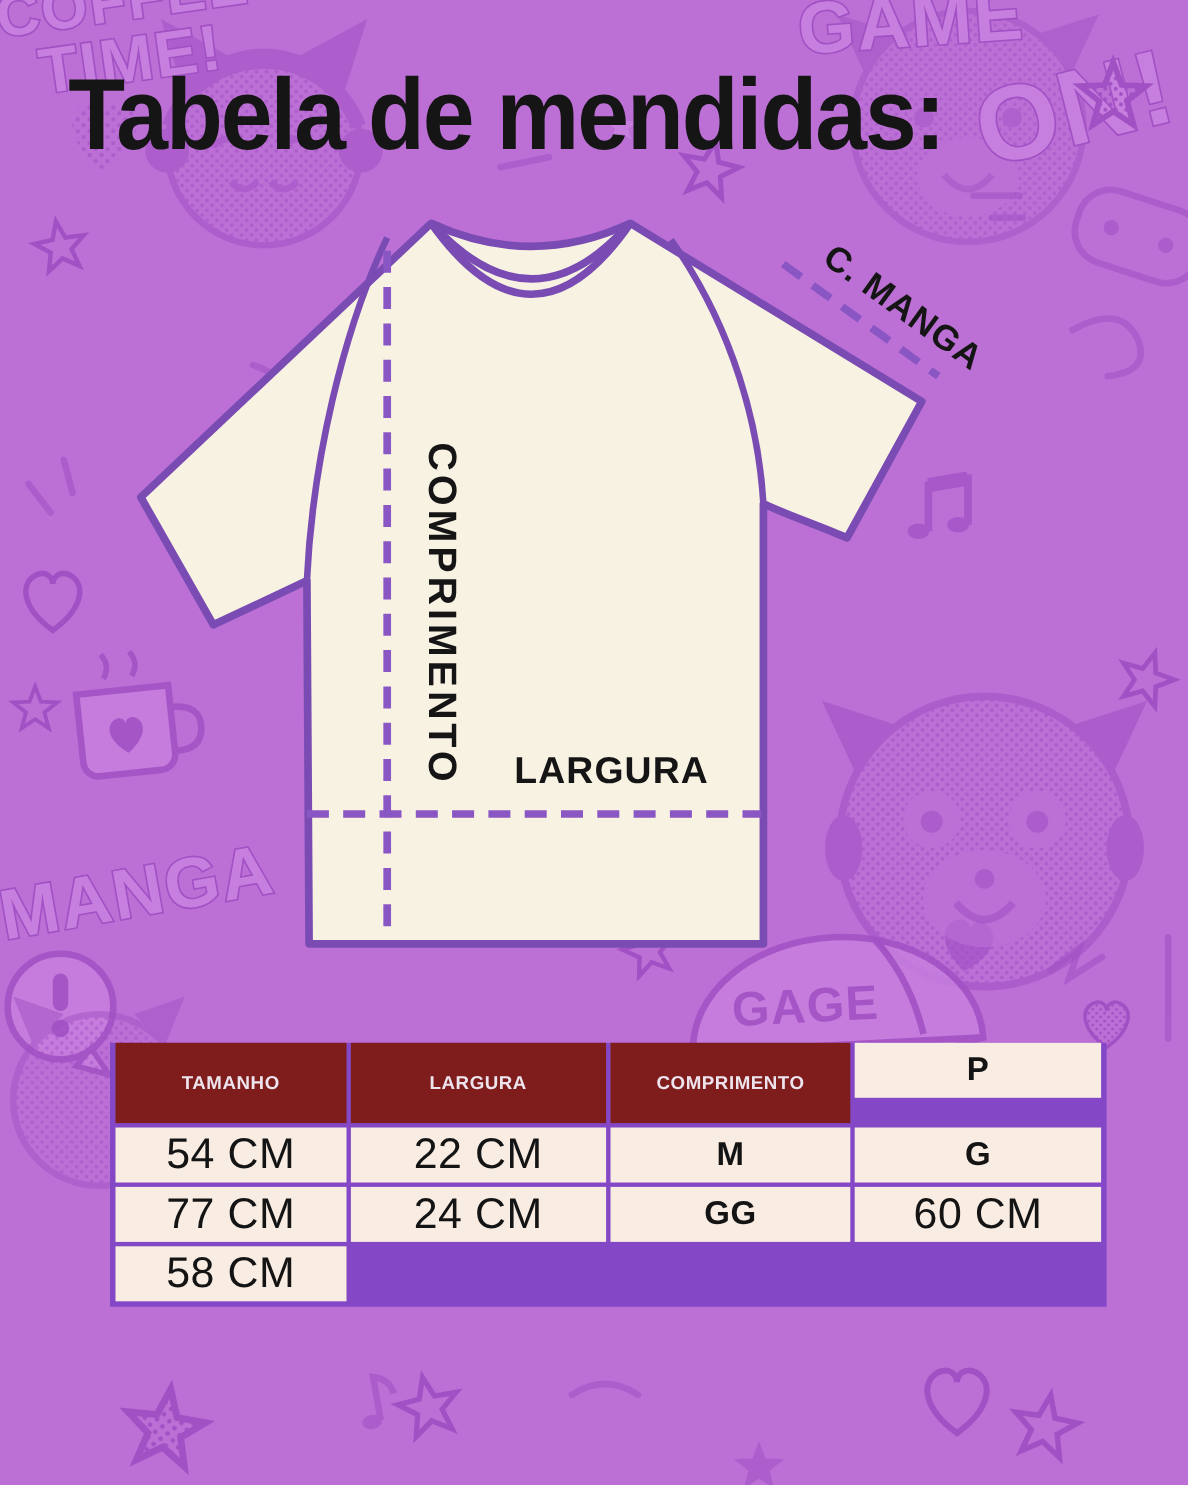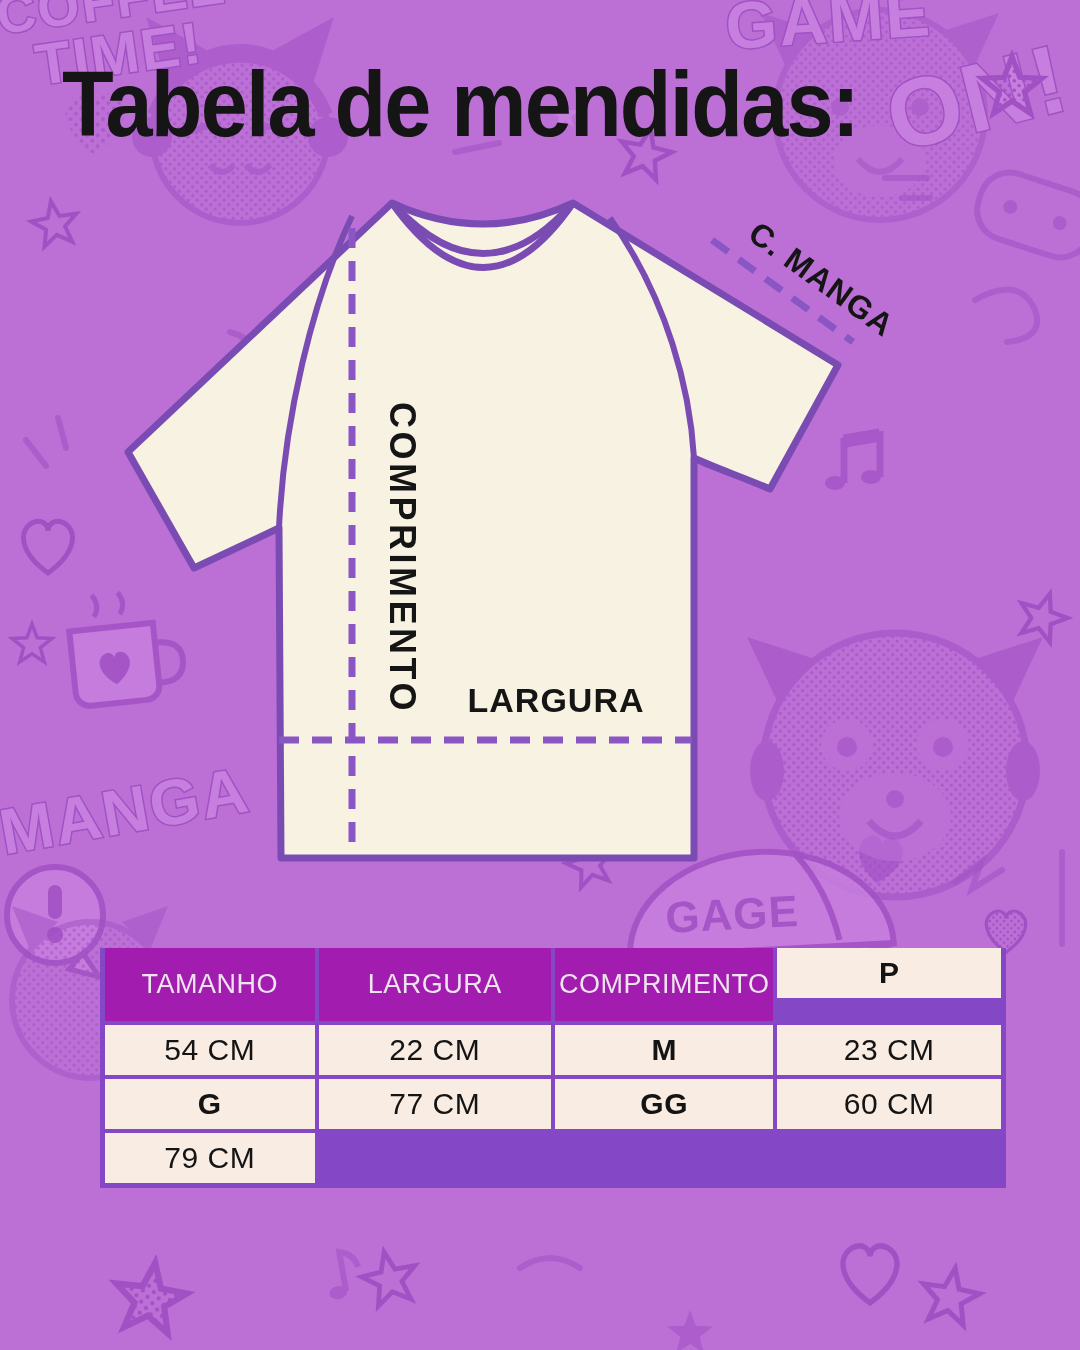--- a/index.html
+++ b/index.html
@@ -28,28 +28,28 @@
     position:absolute;left:100px;top:948px;width:906px;z-index:4;
     background:#8448c6;
     display:grid;
     grid-template-columns:23.7fr 26.3fr 24.7fr 25.3fr;
     grid-auto-rows:auto;
     gap:4px;
     padding:0 5px 5px 5px;
     box-sizing:border-box;
   }
   .th{
-    background:#a21caf;color:#ede4ed;
+    background:#7f1d1d;color:#ede4ed;
     height:73px;display:flex;align-items:center;justify-content:center;
-    font-size:27px;font-weight:normal;letter-spacing:.5px;
+    font-size:17px;font-weight:bold;letter-spacing:.5px;
   }
   .td{
     background:#f8ece3;color:#141414;
     height:50px;display:flex;align-items:center;justify-content:center;
-    font-size:30px;font-weight:normal;letter-spacing:.5px;
+    font-size:39px;font-weight:normal;letter-spacing:.5px;
   }
   .td.size{font-weight:bold;font-size:30px;}
 </style>
 </head>
 <body>
 
 <svg class="layer" viewBox="0 0 1080 1350" aria-hidden="true">
   <defs>
     <pattern id="dots" width="9" height="9" patternUnits="userSpaceOnUse">
       <circle cx="2.2" cy="2.2" r="1.7" fill="#a251c4"></circle>
@@ -217,21 +217,21 @@
 <div id="size-table">
   <div class="th">TAMANHO</div>
   <div class="th">LARGURA</div>
   <div class="th">COMPRIMENTO</div>
 
   <div class="td size">P</div>
   <div class="td">54 CM</div>
   <div class="td">22 CM</div>
 
   <div class="td size">M</div>
-  <div class="td">23 CM</div>
 
   <div class="td size">G</div>
   <div class="td">77 CM</div>
+  <div class="td">24 CM</div>
 
   <div class="td size">GG</div>
   <div class="td">60 CM</div>
-  <div class="td">79 CM</div>
+  <div class="td">58 CM</div>
 </div>
 
 </body></html>

